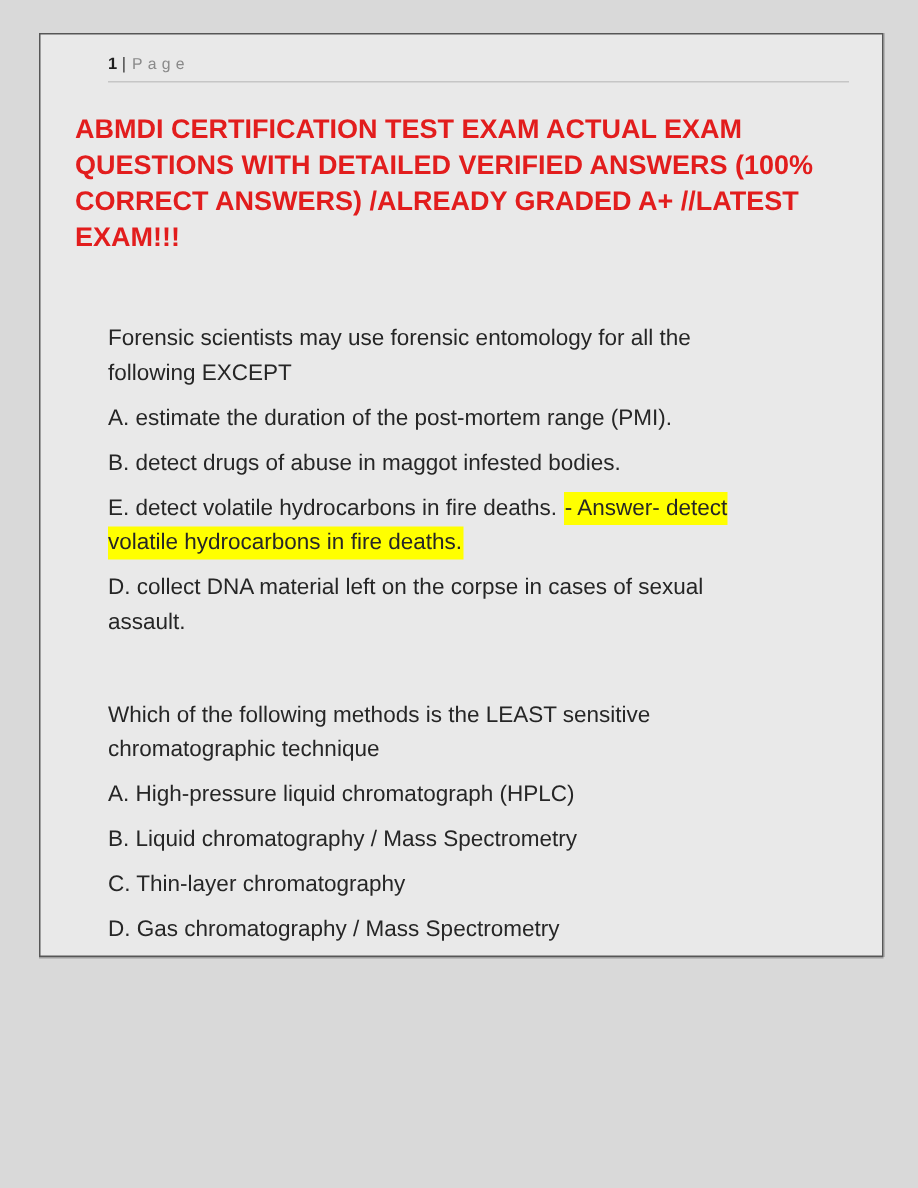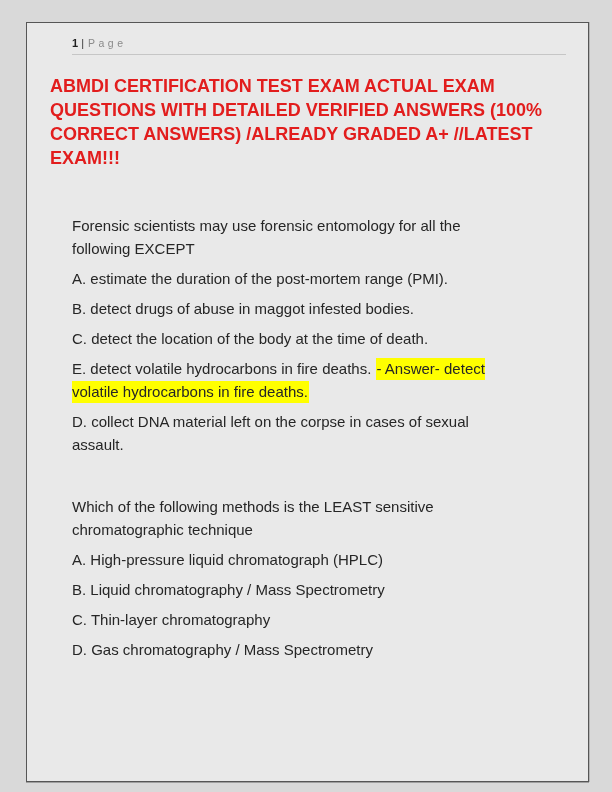--- a/index.html
+++ b/index.html
@@ -9,21 +9,21 @@
     height: 792px;
     background: #d9d9d9;
     font-family: "Liberation Sans", "DejaVu Sans", sans-serif;
     overflow: hidden;
   }
   .paper {
     position: absolute;
     left: 26px;
     top: 22px;
     width: 563px;
-    height: 760px;
+    height: 616px;
     box-sizing: border-box;
     background: #e9e9e9;
     border: 1px solid #565656;
     box-shadow: 0 1px 0 #9f9f9f, 1px 0 0 #b5b5b5;
   }
   .inner {
     padding: 13px 22px 0 45px;
   }
   .page-header {
     font-size: 11px;
@@ -84,21 +84,20 @@
       <span class="page-num">1</span><span class="page-sep">|</span><span class="page-word">Page</span>
     </div>
 
     <div class="doc-title">ABMDI CERTIFICATION TEST EXAM ACTUAL EXAM QUESTIONS WITH DETAILED VERIFIED ANSWERS (100% CORRECT ANSWERS) /ALREADY GRADED A+ //LATEST EXAM!!!</div>
 
     <div class="body-text">
 
       <p>Forensic scientists may use forensic entomology for all the following EXCEPT</p>
       <p>A. estimate the duration of the post-mortem range (PMI).</p>
       <p>B. detect drugs of abuse in maggot infested bodies.</p>
-      <p>C. detect the location of the body at the time of death.</p>
       <p><span>E. detect volatile hydrocarbons in fire deaths. </span><mark class="answer">- Answer- detect volatile hydrocarbons in fire deaths.</mark></p>
       <p>D. collect DNA material left on the corpse in cases of sexual assault.</p>
 
       <div class="blank-line"></div>
 
       <p>Which of the following methods is the LEAST sensitive chromatographic technique</p>
       <p>A. High-pressure liquid chromatograph (HPLC)</p>
       <p>B. Liquid chromatography / Mass Spectrometry</p>
       <p>C. Thin-layer chromatography</p>
       <p>D. Gas chromatography / Mass Spectrometry</p>

